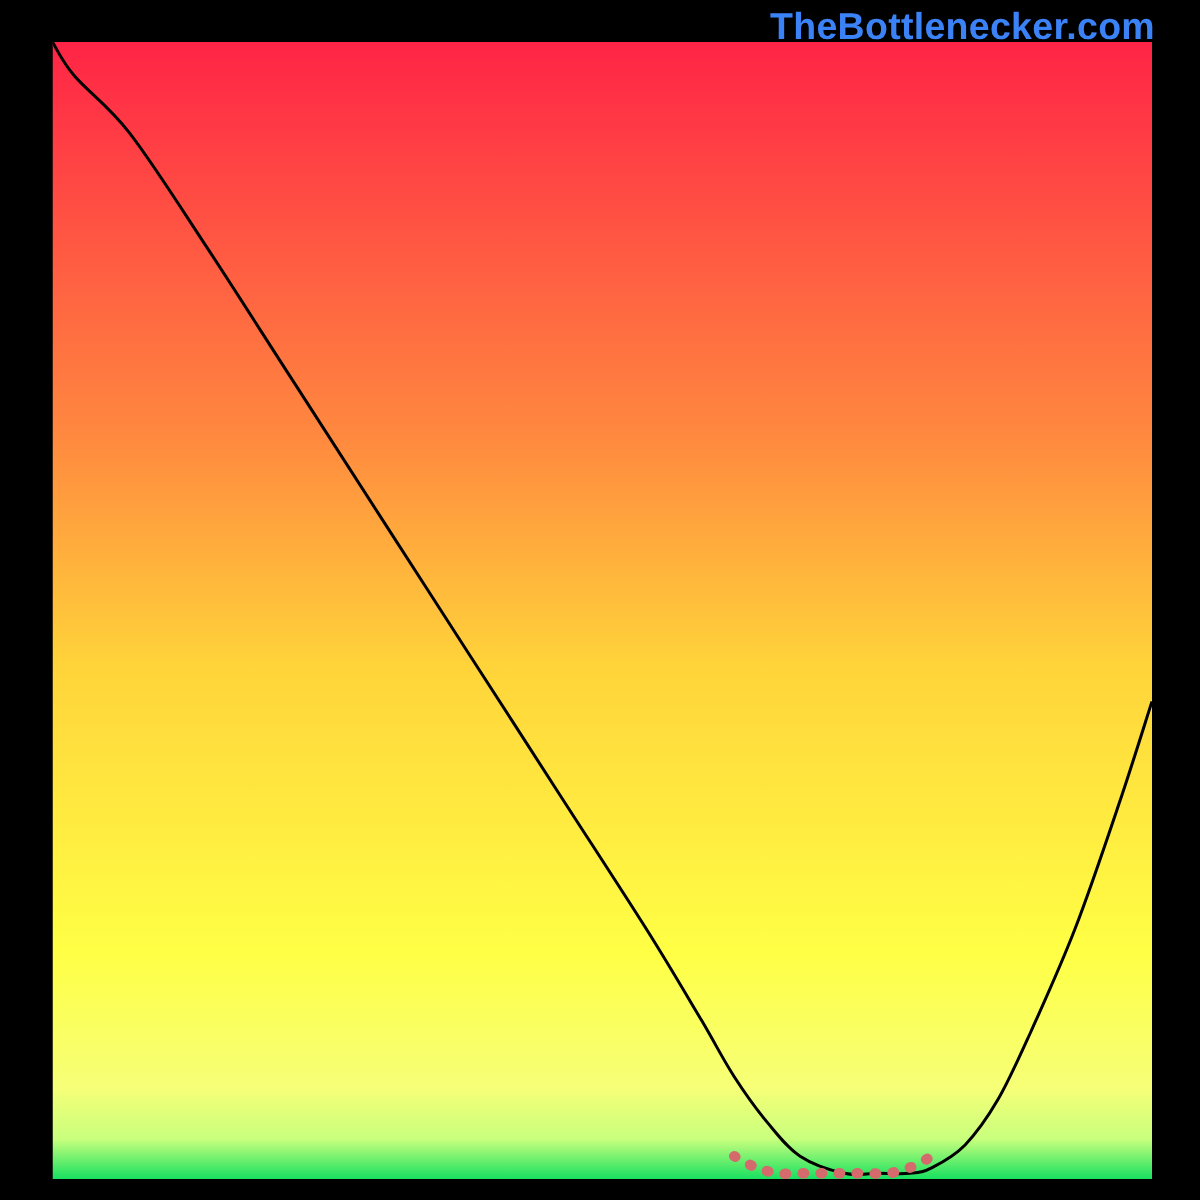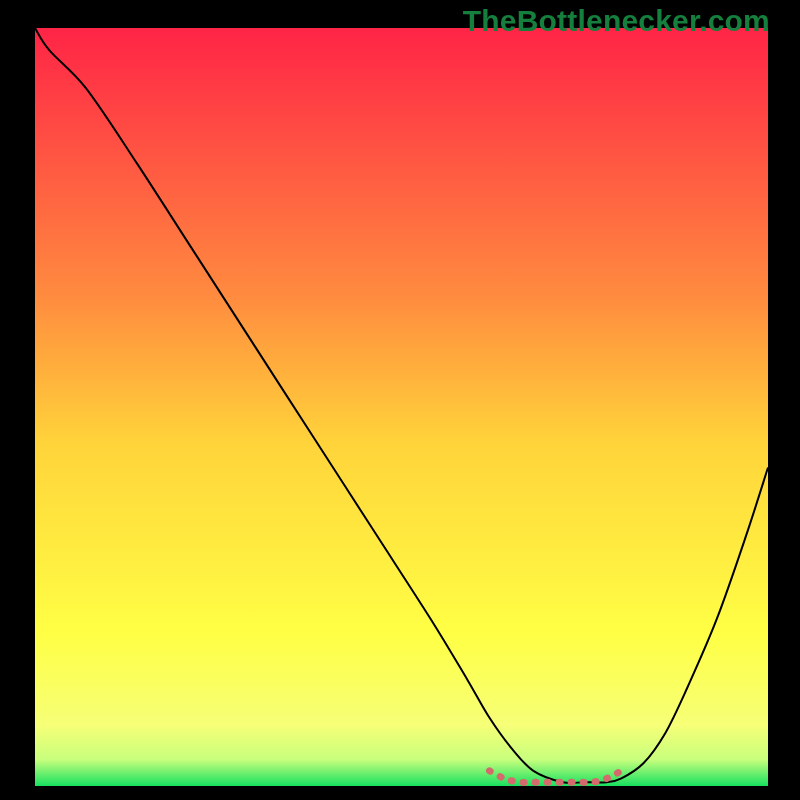--- a/index.html
+++ b/index.html
@@ -26,23 +26,23 @@
     height: 758px;
   }
   .plot svg {
     display: block;
   }
   .watermark {
     position: absolute;
     top: 4px;
     right: 30px;
     font-family: Arial, Helvetica, sans-serif;
-    font-size: 30px;
+    font-size: 25px;
     font-weight: 600;
-    color: #15803d;
+    color: #3b82f6;
     letter-spacing: 0.2px;
   }
 </style>
 </head>
 <body>
 
 <div class="frame">
 
   <div class="plot">
     <svg id="plot-svg" width="733" height="758" viewBox="0 0 733 758" preserveAspectRatio="none">

